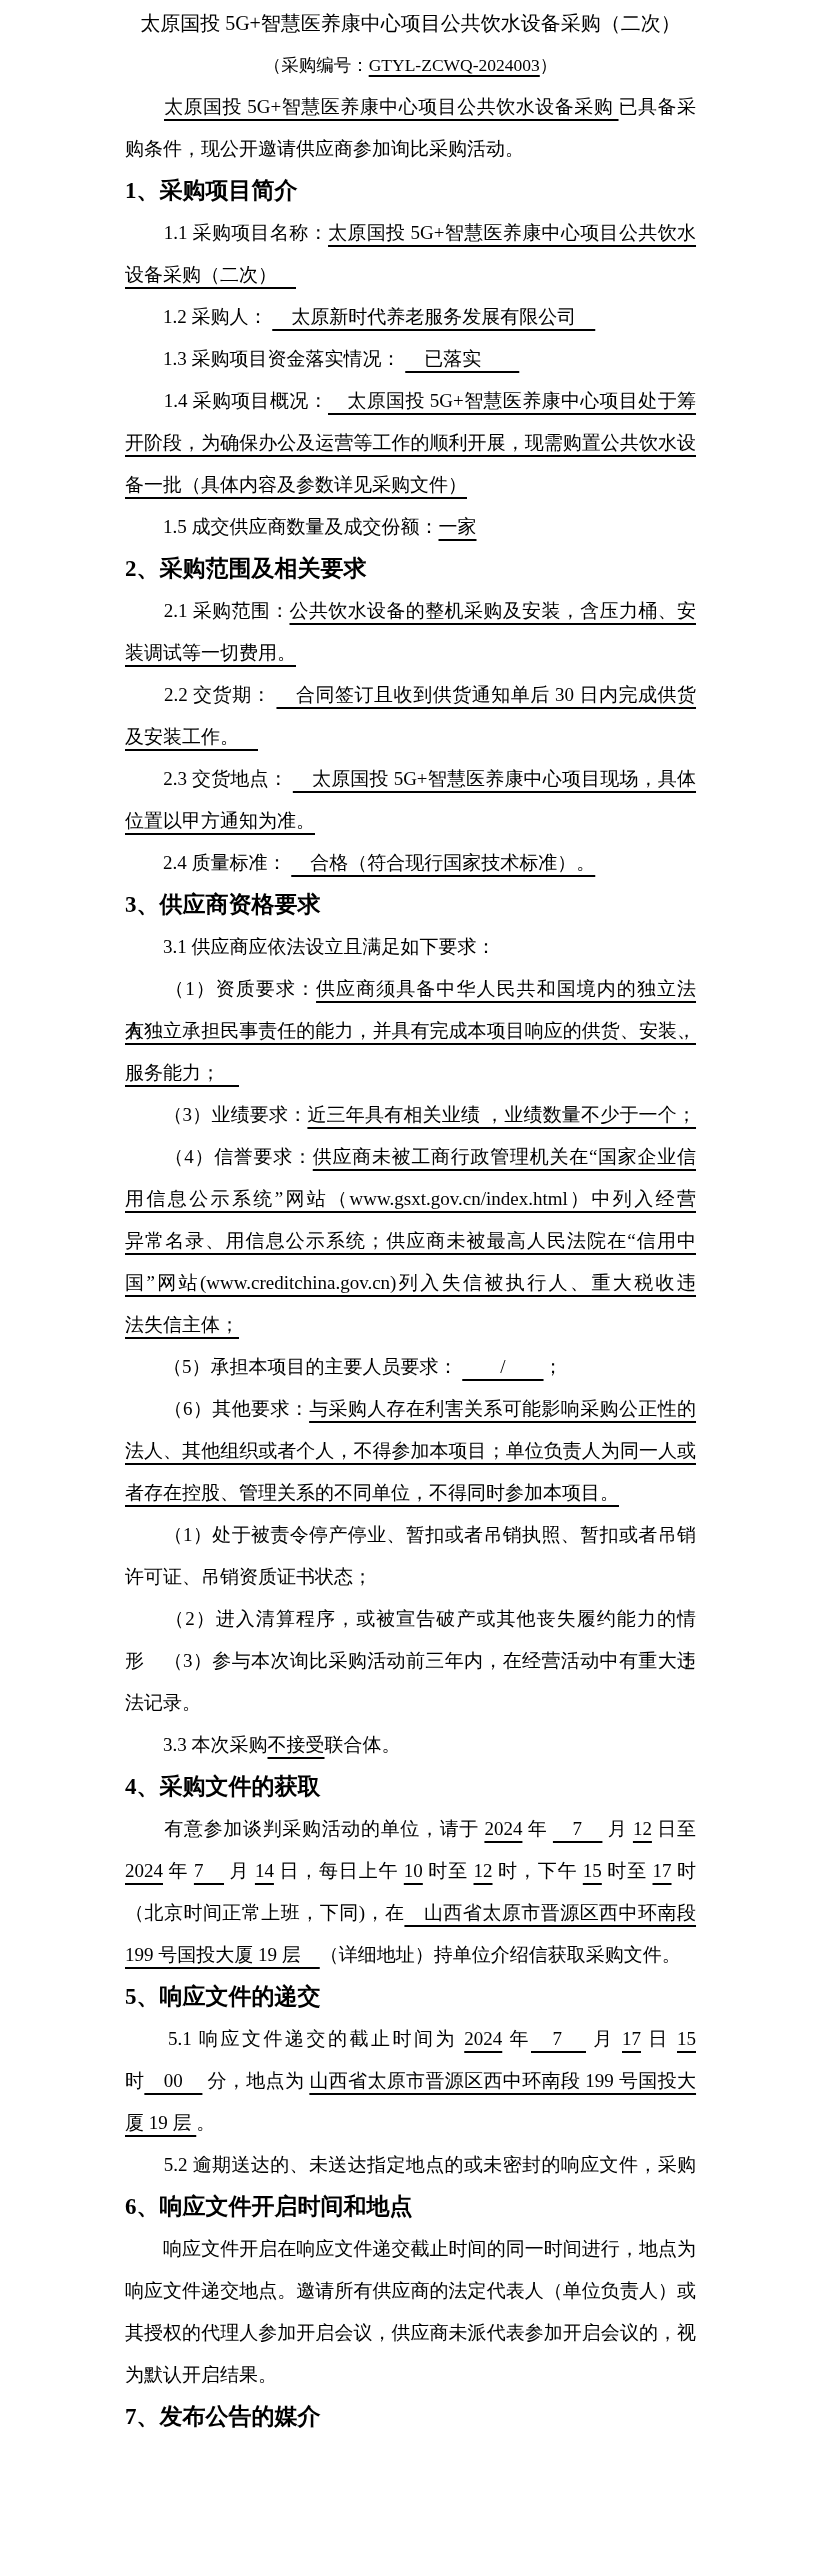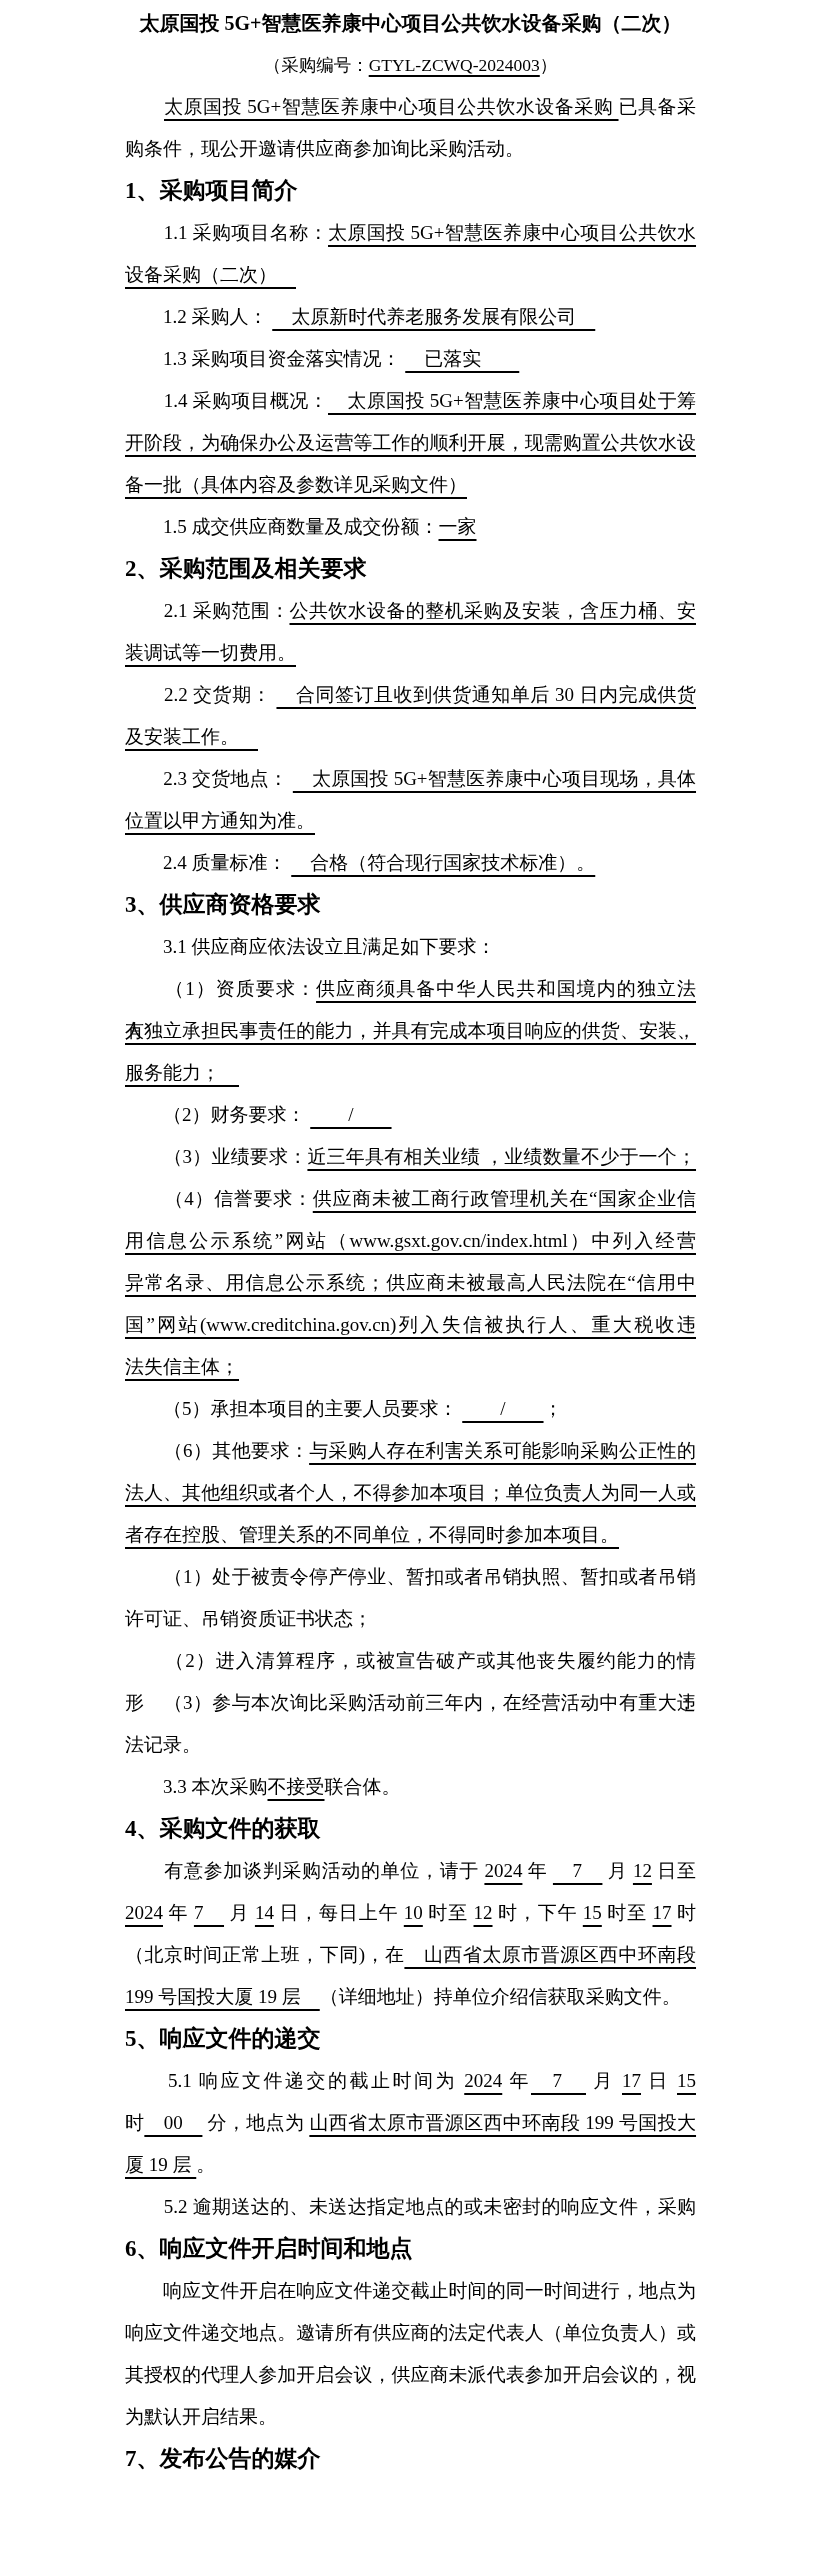--- a/index.html
+++ b/index.html
@@ -11,21 +11,21 @@
   }
   .page { padding: 2.1px 122px 0 125px; }
   .line {
     height: 42px; line-height: 42px;
     font-size: 19px;
     white-space: pre;
     color: #000;
   }
   .line.j { white-space: pre-wrap; text-align: justify; text-align-last: justify; }
   .line.c { text-align: center; text-align-last: center; }
-  .line.title  { font-size: 20px; font-weight: bold; }
+  .line.title  { font-size: 20px; font-weight: normal; }
   .line.subtitle { font-size: 17.5px; }
   .line.heading { font-size: 23px; font-weight: bold; }
   .u {
     text-decoration: underline;
     text-decoration-thickness: 2.1px;
     text-underline-offset: 5.7px;
     text-decoration-color: #000;
   }
   .subtitle .u { text-decoration-thickness: 1.5px; text-underline-offset: 4.1px; margin-top: 20px; }
 </style>
@@ -52,21 +52,20 @@
     <div class="line j"><span>　　2.2 交货期： </span><span class="u">　合同签订且收到供货通知单后 30 日内完成供货</span></div>
     <div class="line"><span class="u">及安装工作。　</span></div>
     <div class="line j"><span>　　2.3 交货地点： </span><span class="u">　太原国投 5G+智慧医养康中心项目现场，具体</span></div>
     <div class="line"><span class="u">位置以甲方通知为准。</span></div>
     <div class="line"><span>　　2.4 质量标准： </span><span class="u">　合格（符合现行国家技术标准）。</span></div>
     <div class="line heading"><span>3、供应商资格要求</span></div>
     <div class="line"><span>　　3.1 供应商应依法设立且满足如下要求：</span></div>
     <div class="line j"><span>　　（1）资质要求：</span><span class="u">供应商须具备中华人民共和国境内的独立法人，</span></div>
     <div class="line j"><span class="u">有独立承担民事责任的能力，并具有完成本项目响应的供货、安装、</span></div>
     <div class="line"><span class="u">服务能力；　</span></div>
-    <div class="line"><span>　　（2）财务要求： </span><span class="u">　　/　　</span></div>
     <div class="line j"><span>　　（3）业绩要求：</span><span class="u">近三年具有相关业绩 ，业绩数量不少于一个；</span></div>
     <div class="line j"><span>　　（4）信誉要求：</span><span class="u">供应商未被工商行政管理机关在“国家企业信</span></div>
     <div class="line j"><span class="u">用信息公示系统”网站（www.gsxt.gov.cn/index.html）中列入经营</span></div>
     <div class="line j"><span class="u">异常名录、用信息公示系统；供应商未被最高人民法院在“信用中</span></div>
     <div class="line j"><span class="u">国”网站(www.creditchina.gov.cn)列入失信被执行人、重大税收违</span></div>
     <div class="line"><span class="u">法失信主体；</span></div>
     <div class="line"><span>　　（5）承担本项目的主要人员要求： </span><span class="u">　　/　　</span><span>；</span></div>
     <div class="line j"><span>　　（6）其他要求：</span><span class="u">与采购人存在利害关系可能影响采购公正性的</span></div>
     <div class="line j"><span class="u">法人、其他组织或者个人，不得参加本项目；单位负责人为同一人或</span></div>
     <div class="line"><span class="u">者存在控股、管理关系的不同单位，不得同时参加本项目。</span></div>

